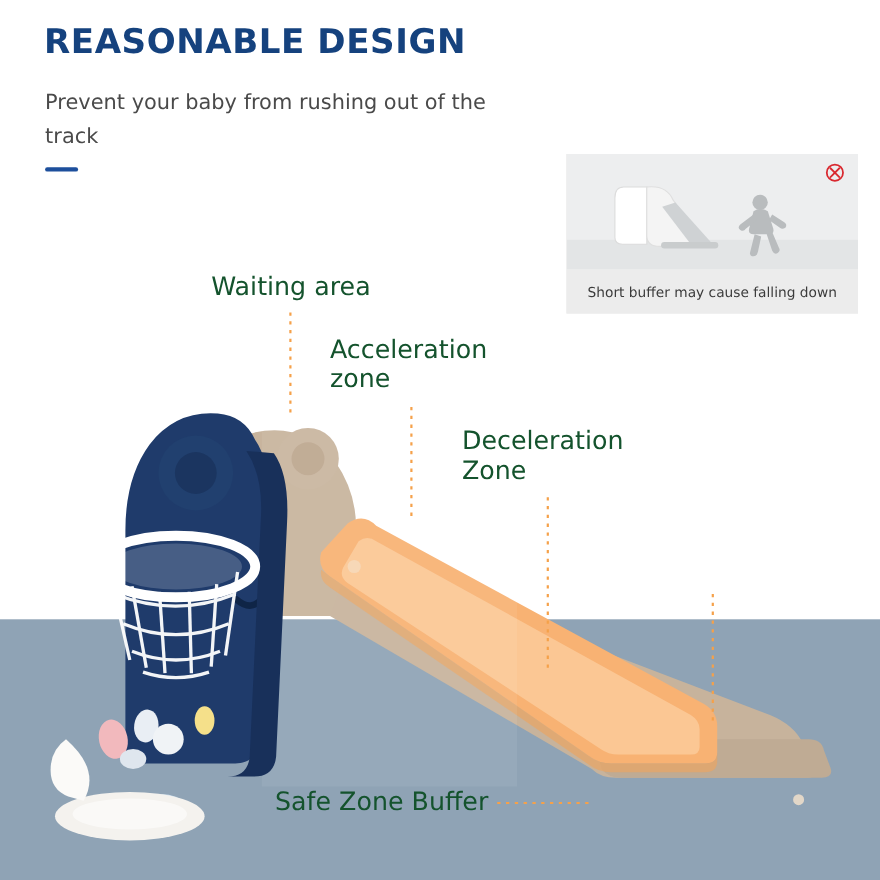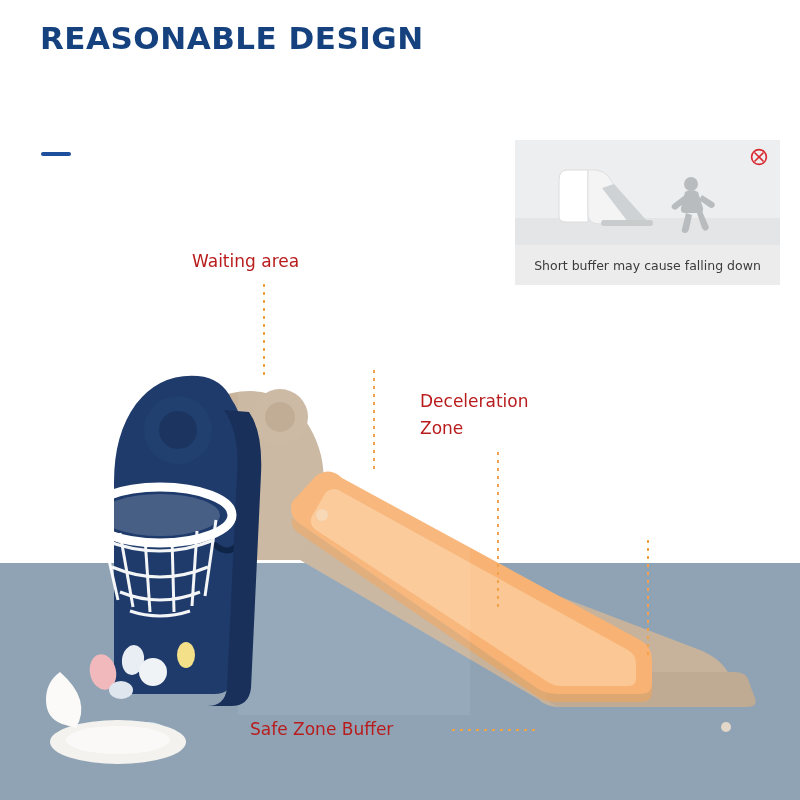--- a/index.html
+++ b/index.html
@@ -47,39 +47,41 @@
   }
 
   
   .floor{
     position:absolute;left:0;top:563px;width:800px;height:237px;
     background:#8fa3b5;
   }
 
   
   .lbl{
-    position:absolute;color:#b91c1c;font-size:17px;line-height:27px;
+    position:absolute;color:#14532d;font-size:23px;line-height:27px;
     white-space:pre-line;
   }
   .lbl-waiting{left:192px;top:248px;}
   .lbl-accel{left:300px;top:305px;}
   .lbl-decel{left:420px;top:388px;}
   .lbl-ext{left:576px;top:474px;}
   .lbl-safe{left:250px;top:716px;}
 
   svg{display:block;}
 </style>
 </head>
 <body>
 
 <div class="page">
 
   <div class="floor"></div>
 
   <div class="headline">REASONABLE DESIGN</div>
+  <div class="subline">Prevent your baby from rushing
+out of the track</div>
   <div class="rule"></div>
 
   <div class="inset">
     <div class="inset-photo">
       <svg width="265" height="105" viewBox="0 0 265 105">
         <rect x="0" y="0" width="265" height="105" fill="#edeeef"></rect>
         <rect x="0" y="78" width="265" height="27" fill="#e3e5e6"></rect>
 
         <path d="M52 30 q-8 0 -8 10 v36 q0 6 7 6 h22 v-52 z" fill="#ffffff" stroke="#dcdcdc" stroke-width="1"></path>
         <path d="M73 30 q18 -2 24 12 l28 38 q3 4 -2 4 h-38 q-12 0 -12 -10 z" fill="#f4f4f4" stroke="#dfdfdf" stroke-width="1"></path>
@@ -174,17 +176,19 @@
         <path d="M264 284 L264 380"></path>
         <path d="M374 370 L374 470"></path>
         <path d="M498 452 L498 608"></path>
         <path d="M648 540 L648 658"></path>
         <path d="M452 730 L540 730"></path>
       </g>
     </g>
   </svg>
 
   <div class="lbl lbl-waiting">Waiting area</div>
+  <div class="lbl lbl-accel">Acceleration
+zone</div>
   <div class="lbl lbl-decel">Deceleration
 Zone</div>
   <div class="lbl lbl-safe">Safe Zone Buffer</div>
 
 </div>
 
 </body></html>

